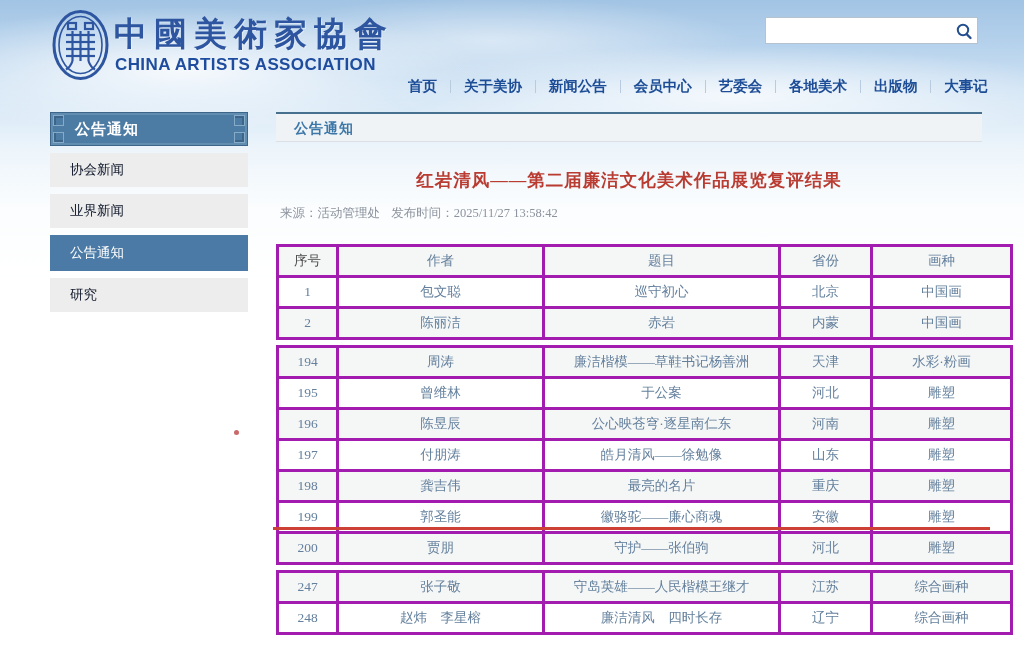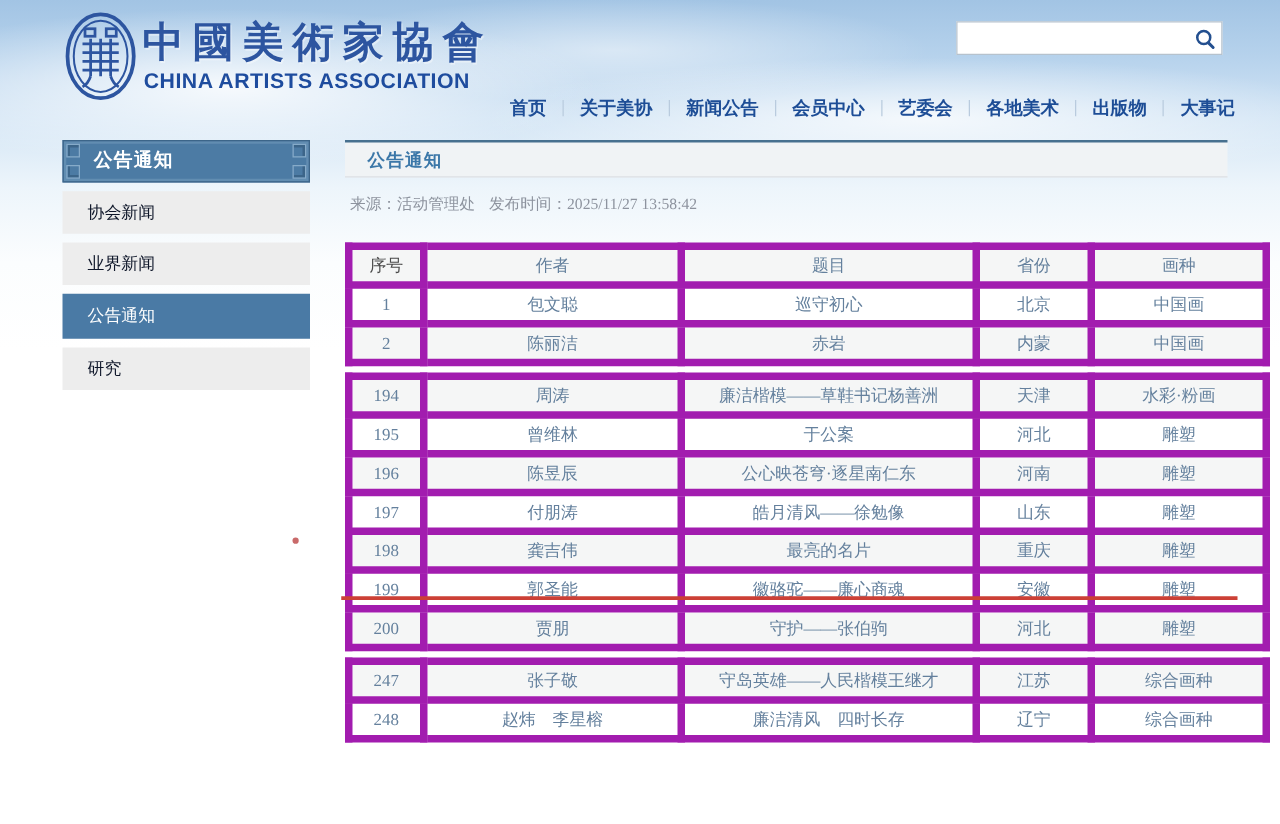--- a/index.html
+++ b/index.html
@@ -80,21 +80,21 @@
   .article-meta {
     margin-top:13px; text-align:left; color:#8d939e; font-size:12.5px;
     font-family:"Liberation Serif", serif;
   }
   .article-meta span { margin:0 4px; }
 
   .table-wrap { position:relative; margin-top:22px; width:701px; }
   table { border-collapse:collapse; width:701px; table-layout:fixed; margin-bottom:5px;
           font-family:"Liberation Serif", serif; }
   th, td {
-    border:6px solid #a21caf; height:31px; text-align:center; vertical-align:middle;
+    border:3px solid #a21caf; height:31px; text-align:center; vertical-align:middle;
     font-size:13.5px; color:#64809d; font-weight:normal; overflow:hidden; white-space:nowrap;
   }
   tr:nth-child(odd) { background:#f5f6f6; }
   tr:nth-child(even) { background:#ffffff; }
   th.c0 { color:#4a4a4a; }
   .c0 { width:60px; } .c1 { width:206px; } .c2 { width:236px; } .c3 { width:92px; } .c4 { width:140px; }
 
   .red-underline {
     position:absolute; left:-3px; top:283px; width:717px; height:3px;
     background:#cc4036; z-index:5;
@@ -164,20 +164,21 @@
       <span>公告通知</span>
     </div>
     <div class="side-item">协会新闻</div>
     <div class="side-item">业界新闻</div>
     <div class="side-item active">公告通知</div>
     <div class="side-item">研究</div>
   </aside>
 
   <main class="main">
     <div class="breadcrumb-bar">公告通知</div>
+    <h1 class="article-title">红岩清风——第二届廉洁文化美术作品展览复评结果</h1>
     <div class="article-meta">
       <span>来源：活动管理处</span>
       <span>发布时间：2025/11/27 13:58:42</span>
     </div>
 
     <div class="table-wrap">
       <table>
           <tbody>
             <tr>
               <th class="c0">序号</th>

